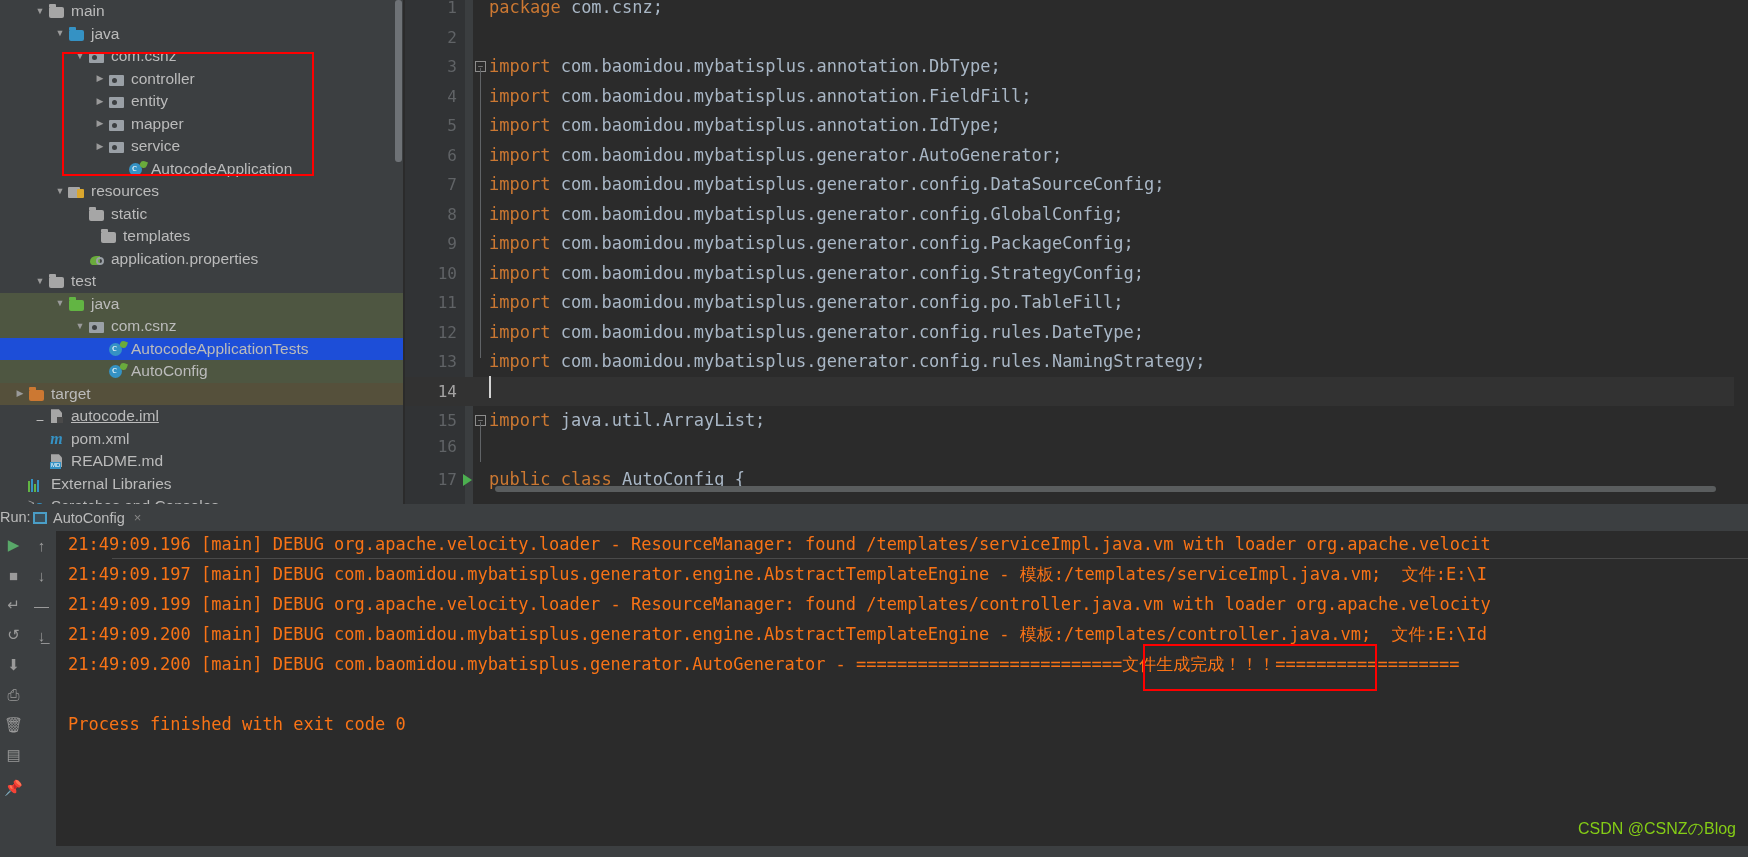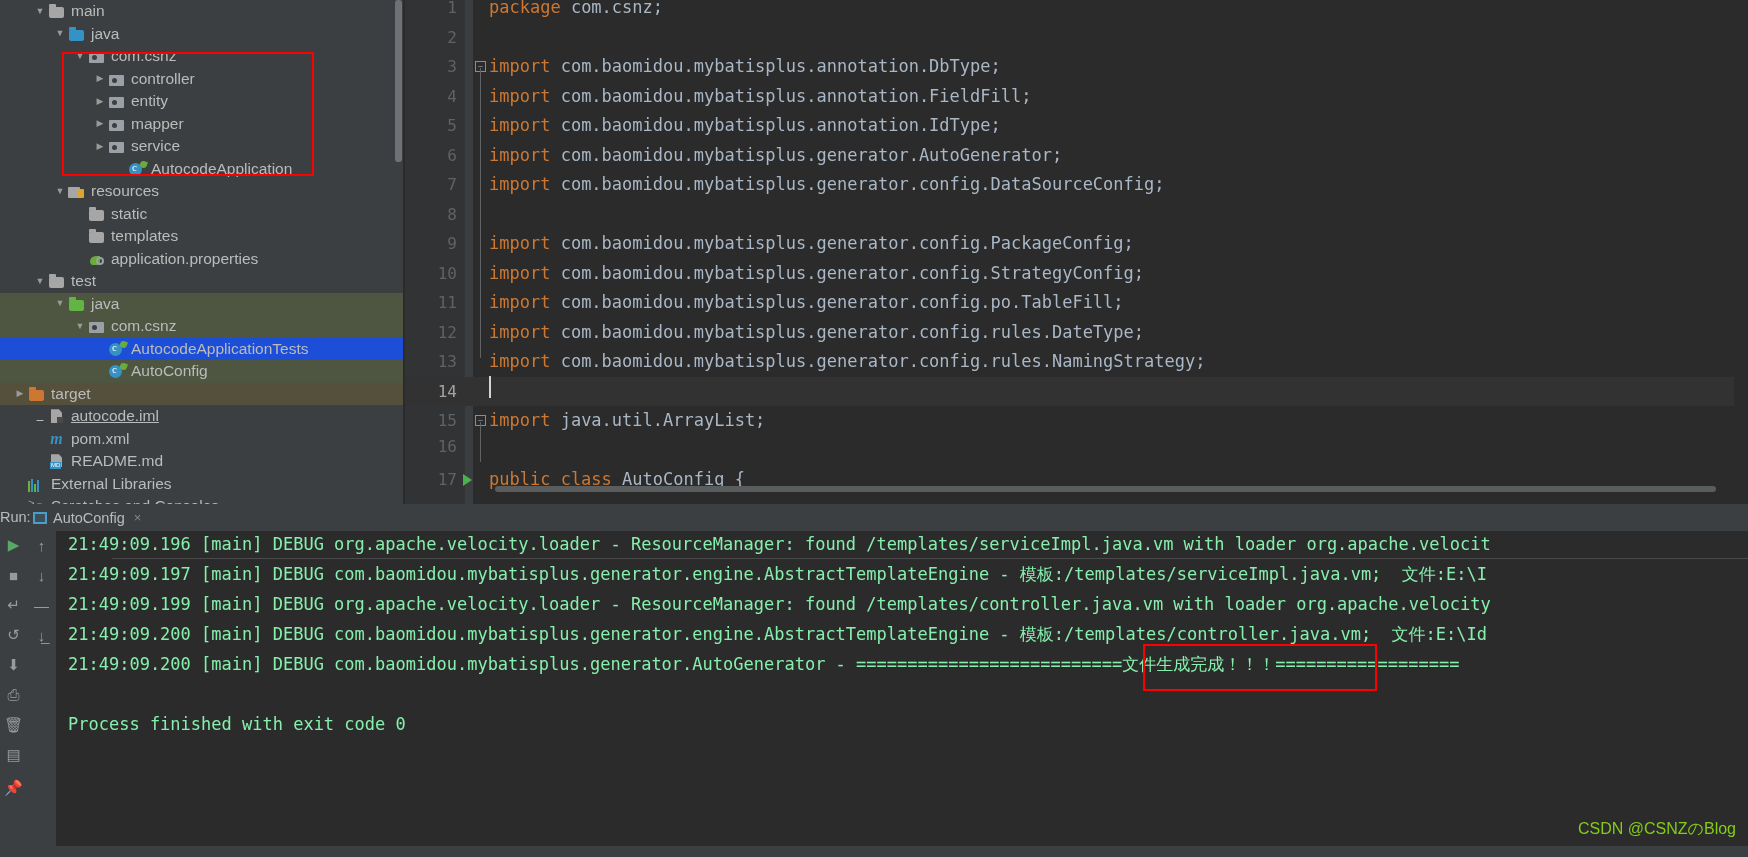--- a/index.html
+++ b/index.html
@@ -355,21 +355,21 @@
     position: absolute; left: 56px; top: 27px;
     width: 1692px; height: 315px;
     background: #2b2b2b;
     overflow: hidden;
   }
   .log-line {
     position: absolute;
     left: 12px;
     font-family: "DejaVu Sans Mono", "Liberation Mono", monospace;
     font-size: 17px;
-    color: #86efac;
+    color: #f97316;
     white-space: pre;
     line-height: 30px;
     height: 30px;
   }
   #msg-highlight-box {
     position: absolute;
     left: 1143px; top: 644px;
     width: 234px; height: 47px;
     border: 2px solid #ff0000;
     box-sizing: border-box;
@@ -440,21 +440,21 @@
         <div class="tree-row" style="padding-left: 52px;">
           <span class="arrow">▼</span>
           <span class="ico res"></span>
           <span>resources</span>
         </div>
         <div class="tree-row" style="padding-left: 72px;">
           <span class="arrow none">▶</span>
           <span class="ico folder"></span>
           <span>static</span>
         </div>
-        <div class="tree-row" style="padding-left: 72px;">
+        <div class="tree-row" style="padding-left: 72px; margin-left: 12px;">
           <span class="arrow none">▶</span>
           <span class="ico folder"></span>
           <span>templates</span>
         </div>
         <div class="tree-row" style="padding-left: 72px;">
           <span class="arrow none">▶</span>
           <span class="ico props"></span>
           <span>application.properties</span>
         </div>
         <div class="tree-row" style="padding-left: 32px;">
@@ -533,21 +533,21 @@
     <div id="gutter"></div>
     <div id="gutter-strip"></div>
     <div id="code-lines">
         <div class="code-line" style="top: -7px;"><span class="ln">1</span><span class="code-text"><span class="kw">package </span><span class="plain">com.csnz;</span></span></div>
         <div class="code-line" style="top: 22.5px;"><span class="ln">2</span><span class="code-text"><span class="kw"></span><span class="plain"></span></span></div>
         <div class="code-line" style="top: 52px;"><span class="ln">3</span><span class="fold">−</span><span class="code-text"><span class="kw">import </span><span class="plain">com.baomidou.mybatisplus.annotation.DbType;</span></span></div>
         <div class="code-line" style="top: 81.5px;"><span class="ln">4</span><span class="code-text"><span class="kw">import </span><span class="plain">com.baomidou.mybatisplus.annotation.FieldFill;</span></span></div>
         <div class="code-line" style="top: 111px;"><span class="ln">5</span><span class="code-text"><span class="kw">import </span><span class="plain">com.baomidou.mybatisplus.annotation.IdType;</span></span></div>
         <div class="code-line" style="top: 140.5px;"><span class="ln">6</span><span class="code-text"><span class="kw">import </span><span class="plain">com.baomidou.mybatisplus.generator.AutoGenerator;</span></span></div>
         <div class="code-line" style="top: 170px;"><span class="ln">7</span><span class="code-text"><span class="kw">import </span><span class="plain">com.baomidou.mybatisplus.generator.config.DataSourceConfig;</span></span></div>
-        <div class="code-line" style="top: 199.5px;"><span class="ln">8</span></div>
+        <div class="code-line" style="top: 199.5px;"><span class="ln">8</span><span class="code-text"><span class="kw">import </span><span class="plain">com.baomidou.mybatisplus.generator.config.GlobalConfig;</span></span></div>
         <div class="code-line" style="top: 229px;"><span class="ln">9</span><span class="code-text"><span class="kw">import </span><span class="plain">com.baomidou.mybatisplus.generator.config.PackageConfig;</span></span></div>
         <div class="code-line" style="top: 258.5px;"><span class="ln">10</span><span class="code-text"><span class="kw">import </span><span class="plain">com.baomidou.mybatisplus.generator.config.StrategyConfig;</span></span></div>
         <div class="code-line" style="top: 288px;"><span class="ln">11</span><span class="code-text"><span class="kw">import </span><span class="plain">com.baomidou.mybatisplus.generator.config.po.TableFill;</span></span></div>
         <div class="code-line" style="top: 317.5px;"><span class="ln">12</span><span class="code-text"><span class="kw">import </span><span class="plain">com.baomidou.mybatisplus.generator.config.rules.DateType;</span></span></div>
         <div class="code-line" style="top: 347px;"><span class="ln">13</span><span class="code-text"><span class="kw">import </span><span class="plain">com.baomidou.mybatisplus.generator.config.rules.NamingStrategy;</span></span></div>
         <div class="code-line active" style="top: 376.5px;"><span class="ln">14</span><span class="code-text"><span class="kw"></span><span class="plain"></span></span></div>
         <div class="code-line" style="top: 406px;"><span class="ln">15</span><span class="fold">−</span><span class="code-text"><span class="kw">import </span><span class="plain">java.util.ArrayList;</span></span></div>
         <div class="code-line" style="top: 432px;"><span class="ln">16</span><span class="code-text"><span class="kw"></span><span class="plain"></span></span></div>
         <div class="code-line" style="top: 465px;"><span class="ln">17</span><span class="run-arrow"></span><span class="code-text"><span class="kw">public class </span><span class="plain">AutoConfig {</span></span></div>
         <div class="foldline" style="top: 68px; height: 290px;"></div>

